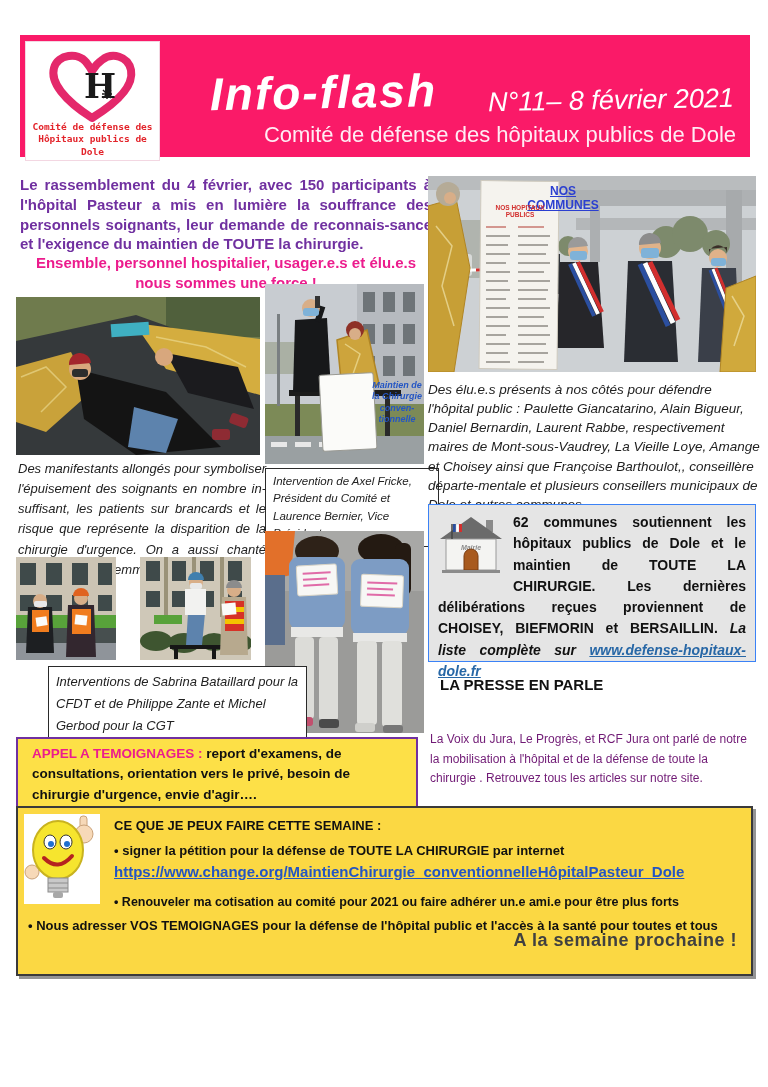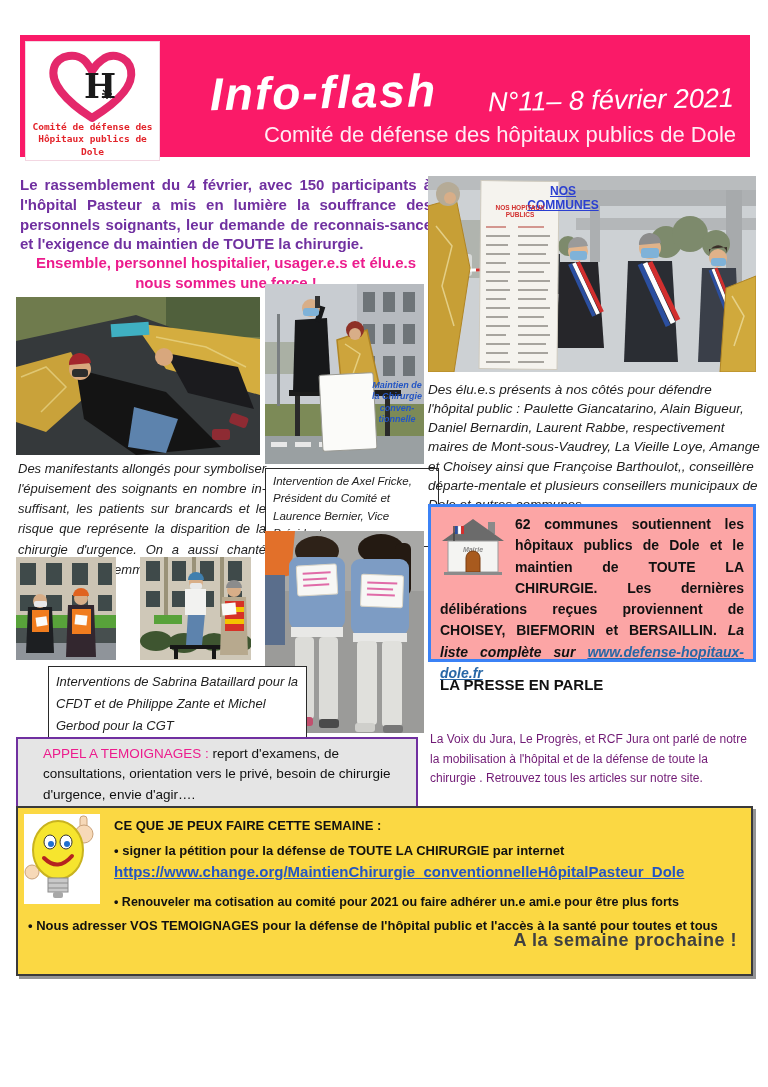--- a/index.html
+++ b/index.html
@@ -41,34 +41,34 @@
 
   
   .caption{font-style:italic;color:#222;}
   .cap1{left:18px;top:459px;width:248px;font-size:13px;line-height:1.55;text-align:justify;}
   .capbox{border:1px solid #2a2a2a;background:#fff;padding:4px 7px;}
   .cap2{left:265px;top:468px;width:158px;font-size:11.5px;line-height:1.5;}
   .cap3{left:16px;top:666px;width:243px;font-size:13px;line-height:1.7;margin-left:32px;}
   .elus{left:428px;top:380px;width:332px;font-size:13.5px;line-height:1.42;}
 
   
-  .greenbox{left:428px;top:504px;width:328px;height:158px;background:#fca5a5;border:3px solid #3b82f6;
+  .greenbox{left:428px;top:504px;width:328px;height:158px;background:#e5e5e5;border:1px solid #3b82f6;
             padding:7px 9px;box-sizing:border-box;font-weight:bold;font-size:14px;line-height:1.52;
             text-align:justify;color:#111;}
   .mairie{float:left;margin:0 9px 2px 0;}
   .greenlink{color:#2767A6;font-style:italic;text-decoration:underline;}
   .it{font-style:italic;}
 
   
   .press-h{left:440px;top:676px;font-weight:bold;font-size:15px;color:#111;}
   .press-b{left:430px;top:730px;width:324px;font-size:12px;line-height:1.63;color:#701a75;}
 
   
-  .pinkbox{left:16px;top:737px;width:402px;background:#e5e5e5;border:2px solid #7030A0;
-           padding:5px 25px;box-sizing:border-box;font-weight:normal;font-size:13.5px;line-height:1.5;color:#111;}
+  .pinkbox{left:16px;top:737px;width:402px;background:#fde047;border:2px solid #7030A0;
+           padding:5px 14px;box-sizing:border-box;font-weight:bold;font-size:13.5px;line-height:1.5;color:#111;}
   .appel-title{color:#EC1C8D;}
   .maillink{color:#EC1C8D;text-decoration:underline;}
 
   
   .yellowbox{left:16px;top:806px;width:737px;height:170px;background:#FBD843;border:2px solid #3a3a3a;
              box-shadow:3px 3px 0 rgba(60,60,60,.55);box-sizing:border-box;}
   .bulb{left:6px;top:6px;width:76px;height:90px;background:#ffffff;}
   .ce-head{left:96px;top:10px;font-weight:bold;font-size:13px;color:#111;}
   .b{font-weight:bold;color:#111;}
   .b::before{content:"• ";}

